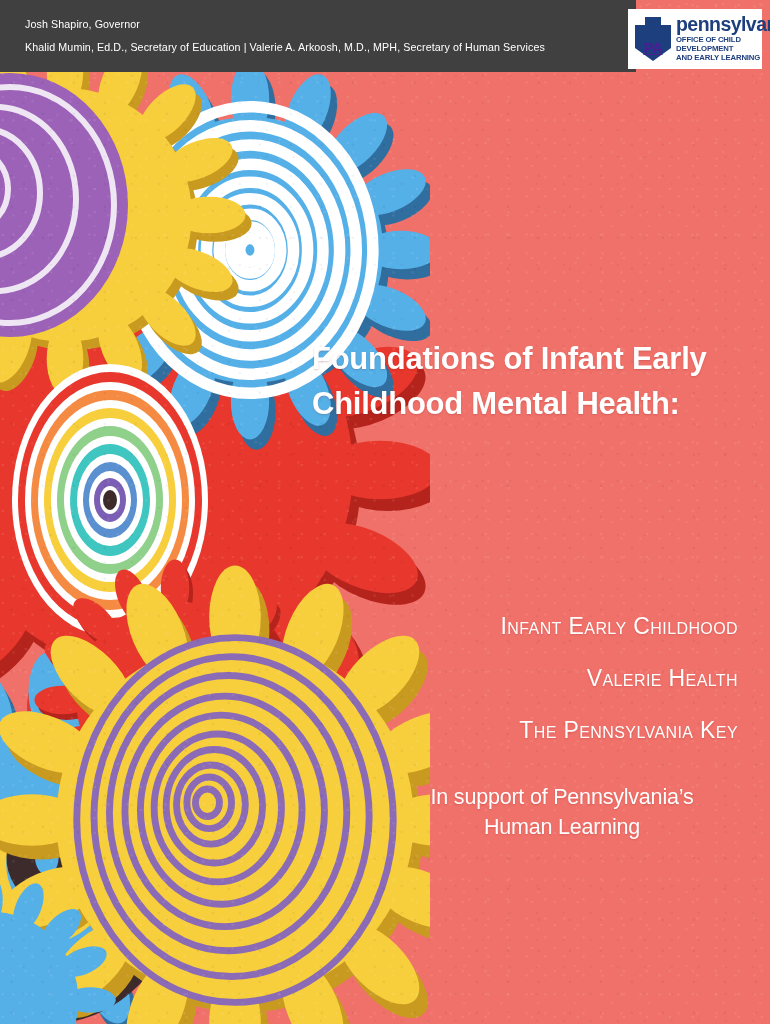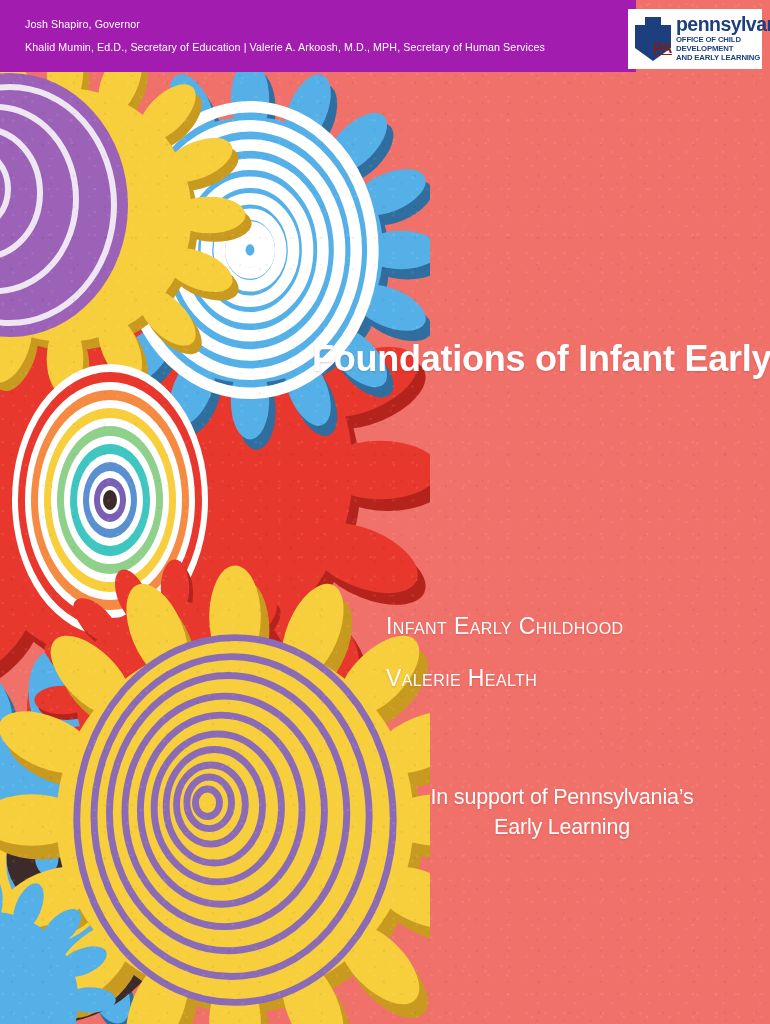--- a/index.html
+++ b/index.html
@@ -46,21 +46,21 @@
     z-index: 1;
   }
   #artwork svg { display: block; }
 
   
   #header-band {
     position: absolute;
     left: 0; top: 0;
     width: 636px;
     height: 72px;
-    background: #a21caf;
+    background: #404040;
     z-index: 10;
   }
   #header-band .gov-line {
     position: absolute;
     left: 25px;
     color: #ffffff;
     font-size: 11.5px;
     font-weight: 400;
     letter-spacing: .1px;
     white-space: nowrap;
@@ -79,22 +79,22 @@
     z-index: 11;
     display: flex;
     align-items: center;
     padding: 4px 4px 4px 6px;
   }
   #keystone { width: 38px; height: 46px; flex: 0 0 38px; position: relative; }
   #keystone svg { position: absolute; inset: 0; }
   #keystone .pa-letters {
     position: absolute;
     left: 0; right: 0; bottom: 7px;
-    text-align: right;
-    color: #7f1d1d;
+    text-align: center;
+    color: #4c1d95;
     font-size: 15px;
     font-weight: 700;
     letter-spacing: -.3px;
     line-height: 1;
     text-decoration: underline;
   }
   #logo-words { margin-left: 4px; line-height: 1; }
   #logo-wordmark {
     color: #1d3f7e;
     font-size: 19.5px;
@@ -118,34 +118,34 @@
   
   #title-block {
     position: absolute;
     left: 312px;
     top: 336px;
     width: 420px;
     z-index: 8;
   }
   #title-block .t-line {
     color: #ffffff;
-    font-size: 36px;
+    font-size: 31px;
     font-weight: 700;
     line-height: 45px;
     letter-spacing: -.25px;
     white-space: nowrap;
     text-shadow: 0 1px 2px rgba(120,25,25,.22);
   }
 
   #subtitle-block {
     position: absolute;
     left: 386px;
     top: 600px;
     width: 352px;
-    text-align: left;
+    text-align: right;
     z-index: 8;
   }
   #subtitle-block .s-line {
     color: #ffffff;
     font-size: 23px;
     font-weight: 400;
     font-variant: small-caps;
     line-height: 52px;
     letter-spacing: .4px;
     white-space: nowrap;
@@ -323,25 +323,27 @@
       <span id="logo-wordmark">pennsylvania</span>
       <div id="logo-sub">
         <span>OFFICE OF CHILD DEVELOPMENT</span>
         <span>AND EARLY LEARNING</span>
       </div>
     </div>
   </div>
 
   <div id="title-block">
     <div class="t-line">Foundations of Infant Early</div>
+    <div class="t-line">Childhood Mental Health:</div>
   </div>
 
   <div id="subtitle-block">
     <div class="s-line">Infant Early Childhood</div>
     <div class="s-line">Valerie Health</div>
+    <div class="s-line">The Pennsylvania Key</div>
   </div>
 
   <div id="support-block">
     <div class="p-line">In support of Pennsylvania’s</div>
-    <div class="p-line">Early Learning</div>
+    <div class="p-line">Human Learning</div>
   </div>
 
 </div>
 
 </body></html>

